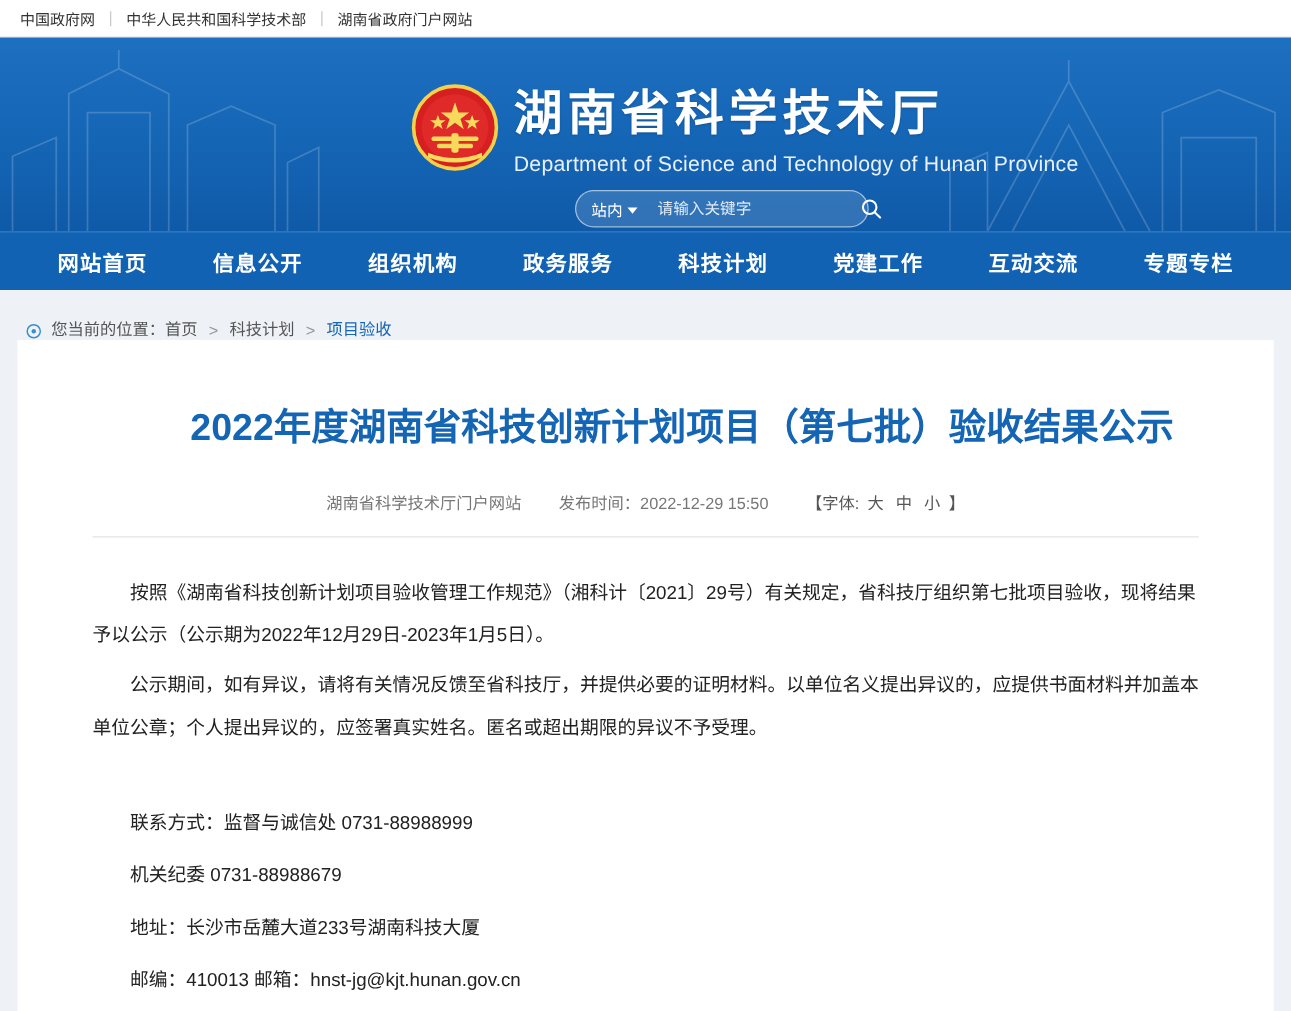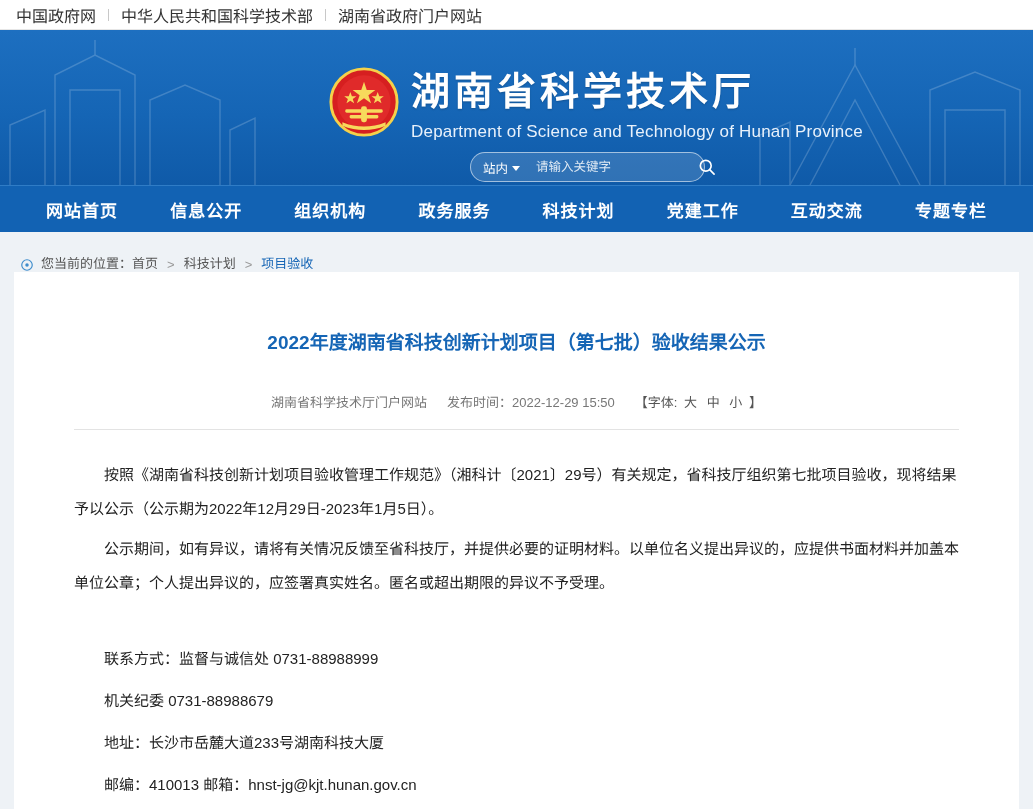--- a/index.html
+++ b/index.html
@@ -10,21 +10,21 @@
   }
 
   
   .topbar {
     height: 30px;
     background: #ffffff;
     display: flex;
     align-items: center;
     justify-content: space-between;
     padding: 0 16px;
-    font-size: 16px;
+    font-size: 12px;
     color: #333;
     border-bottom: 1px solid #e6e6e6;
   }
   .topbar .left, .topbar .right { display: flex; align-items: center; }
   .topbar a { color: #333; text-decoration: none; white-space: nowrap; }
   .topbar .sep {
     display: inline-block;
     width: 1px; height: 12px;
     background: #c8c8c8;
     margin: 0 12px;
@@ -67,21 +67,21 @@
     text-shadow: 0 1px 2px rgba(0,0,0,.2);
   }
   .title-en {
     font-size: 17px;
     letter-spacing: .2px;
     margin-top: 6px;
     color: #e8f1fb;
   }
   .searchbox {
     position: absolute;
-    left: 395px; top: 122px;
+    left: 385px; top: 122px;
     width: 235px; height: 30px;
     border: 1px solid rgba(255,255,255,.55);
     border-radius: 16px;
     background: rgba(255,255,255,.14);
     display: flex;
     align-items: center;
     padding: 0 8px 0 12px;
   }
   .searchbox .scope {
     color: #fff;
@@ -153,36 +153,36 @@
   .crumbbar .arrow { margin: 0 9px; color: #999; }
 
   
   .card {
     background: #fff;
     margin: 0 14px;
     padding: 40px 60px 30px;
     min-height: 520px;
   }
   .art-title {
-    text-align: center;
+    text-align: right;
     color: #1565b5;
-    font-size: 19px;
+    font-size: 30px;
     font-weight: bold;
     line-height: 38px;
     padding: 12px 20px 0;
   }
   .art-meta {
     margin-top: 30px;
     text-align: center;
     font-size: 13px;
     color: #777;
     display: flex;
     justify-content: center;
     align-items: center;
-    gap: 20px;
+    gap: 30px;
     padding-bottom: 18px;
     border-bottom: 1px solid #e3e3e3;
   }
   .art-meta .fs { color: #555; }
   .art-meta .fs b { font-weight: normal; margin: 0 3px; }
 
   .art-body {
     margin-top: 28px;
     font-size: 15px;
     color: #222;

